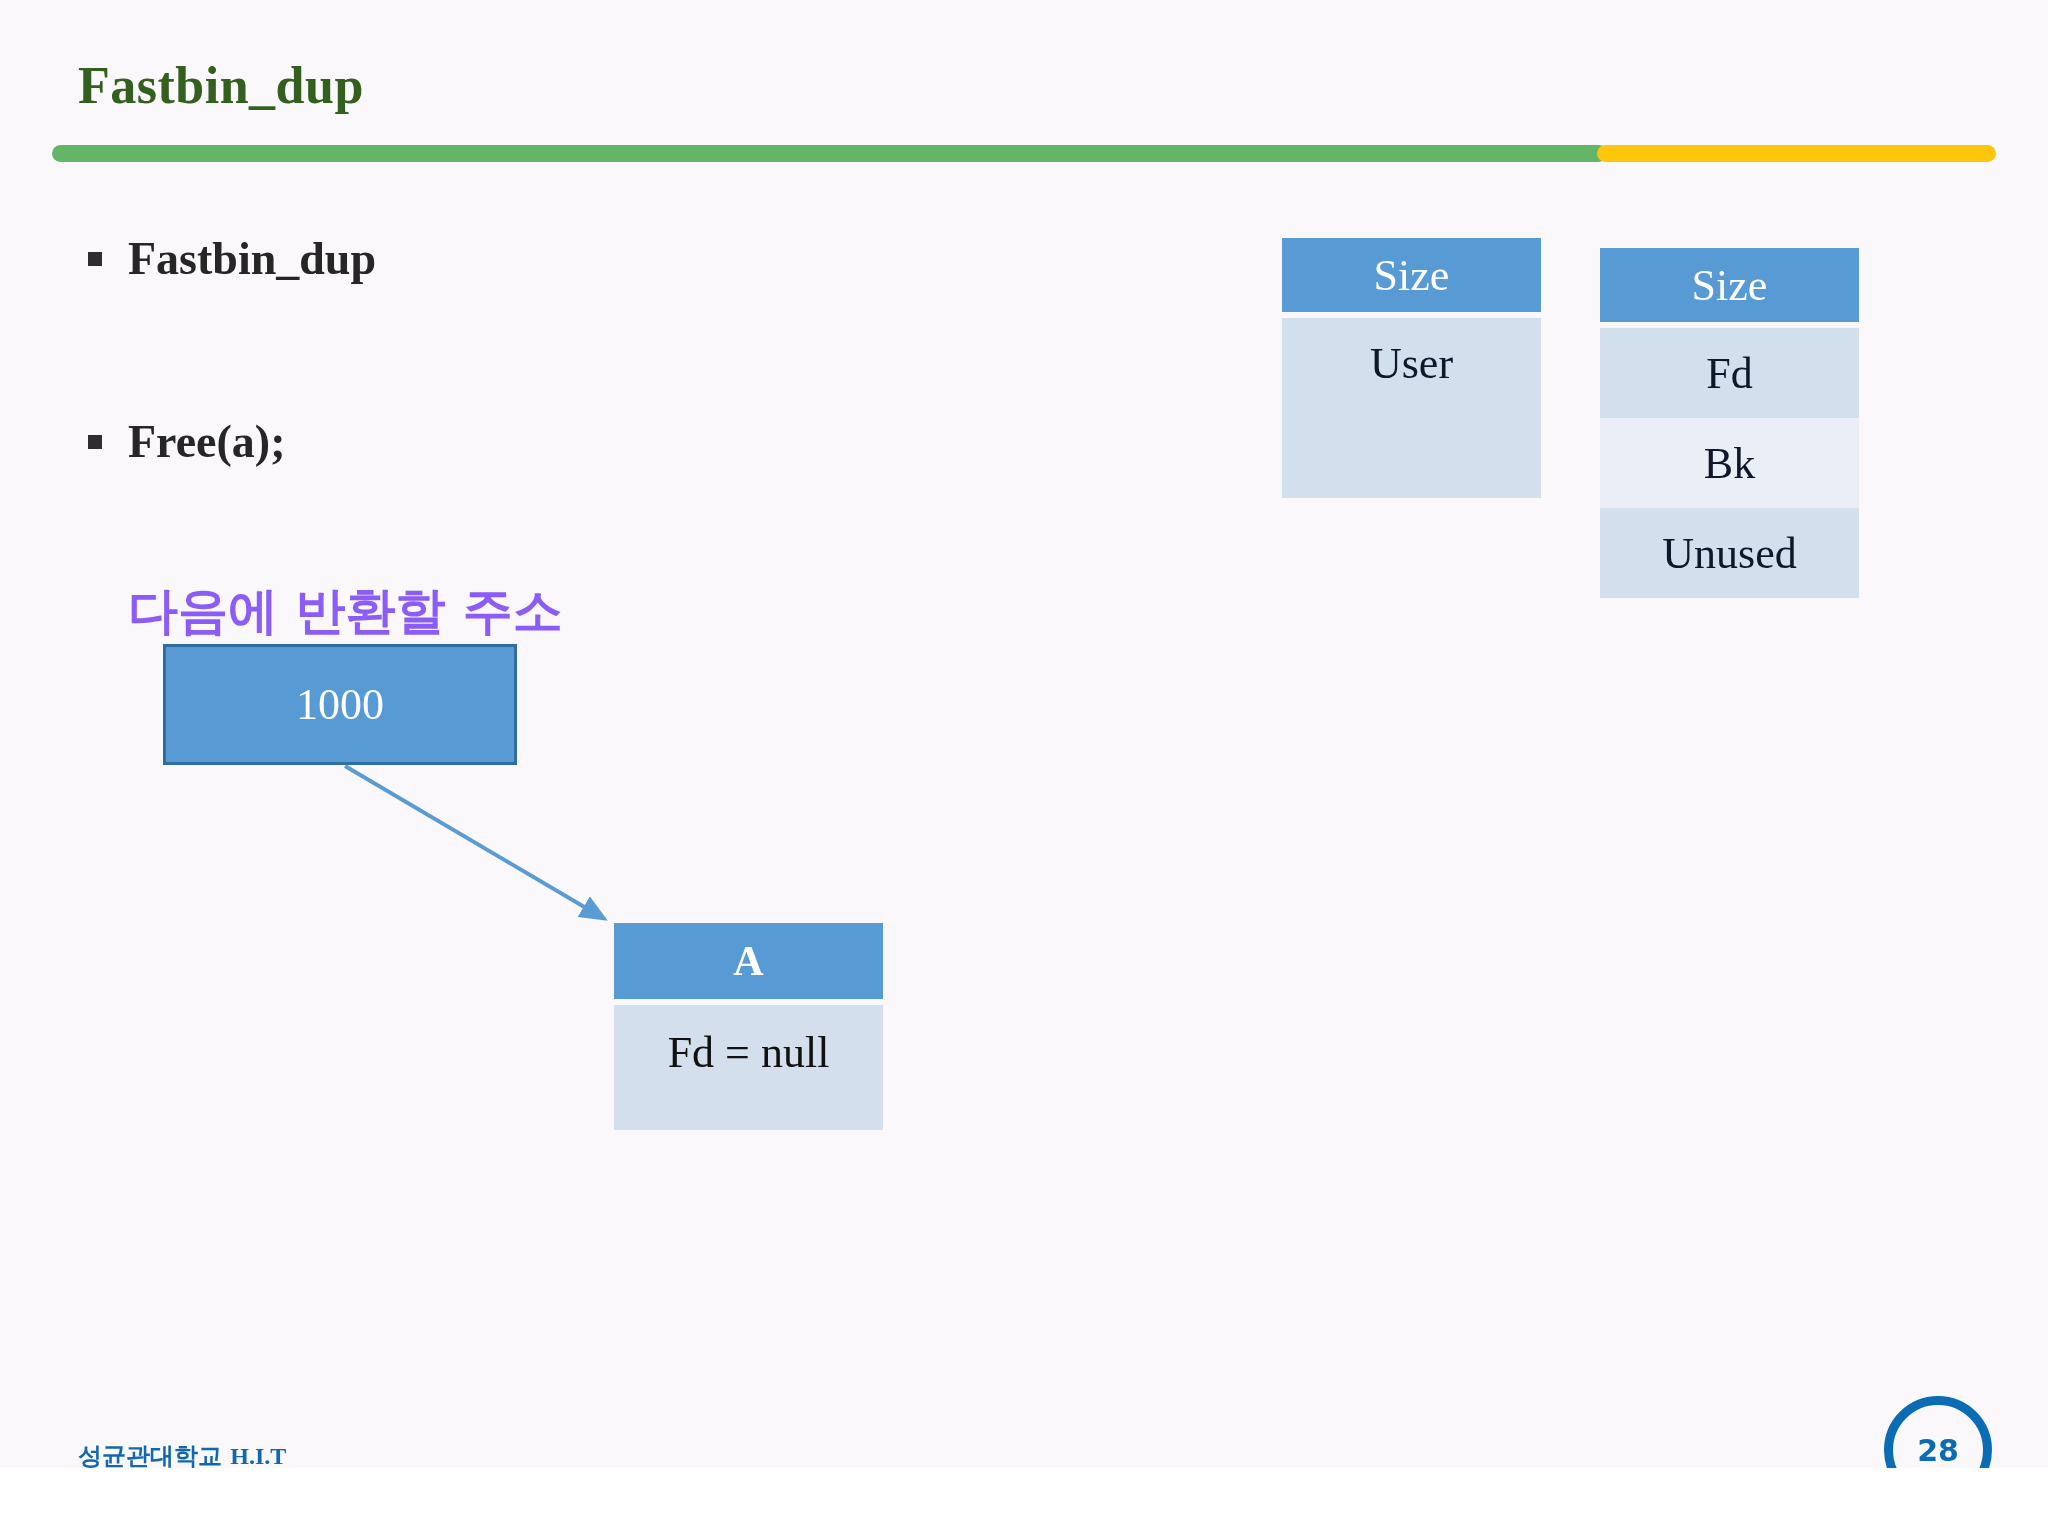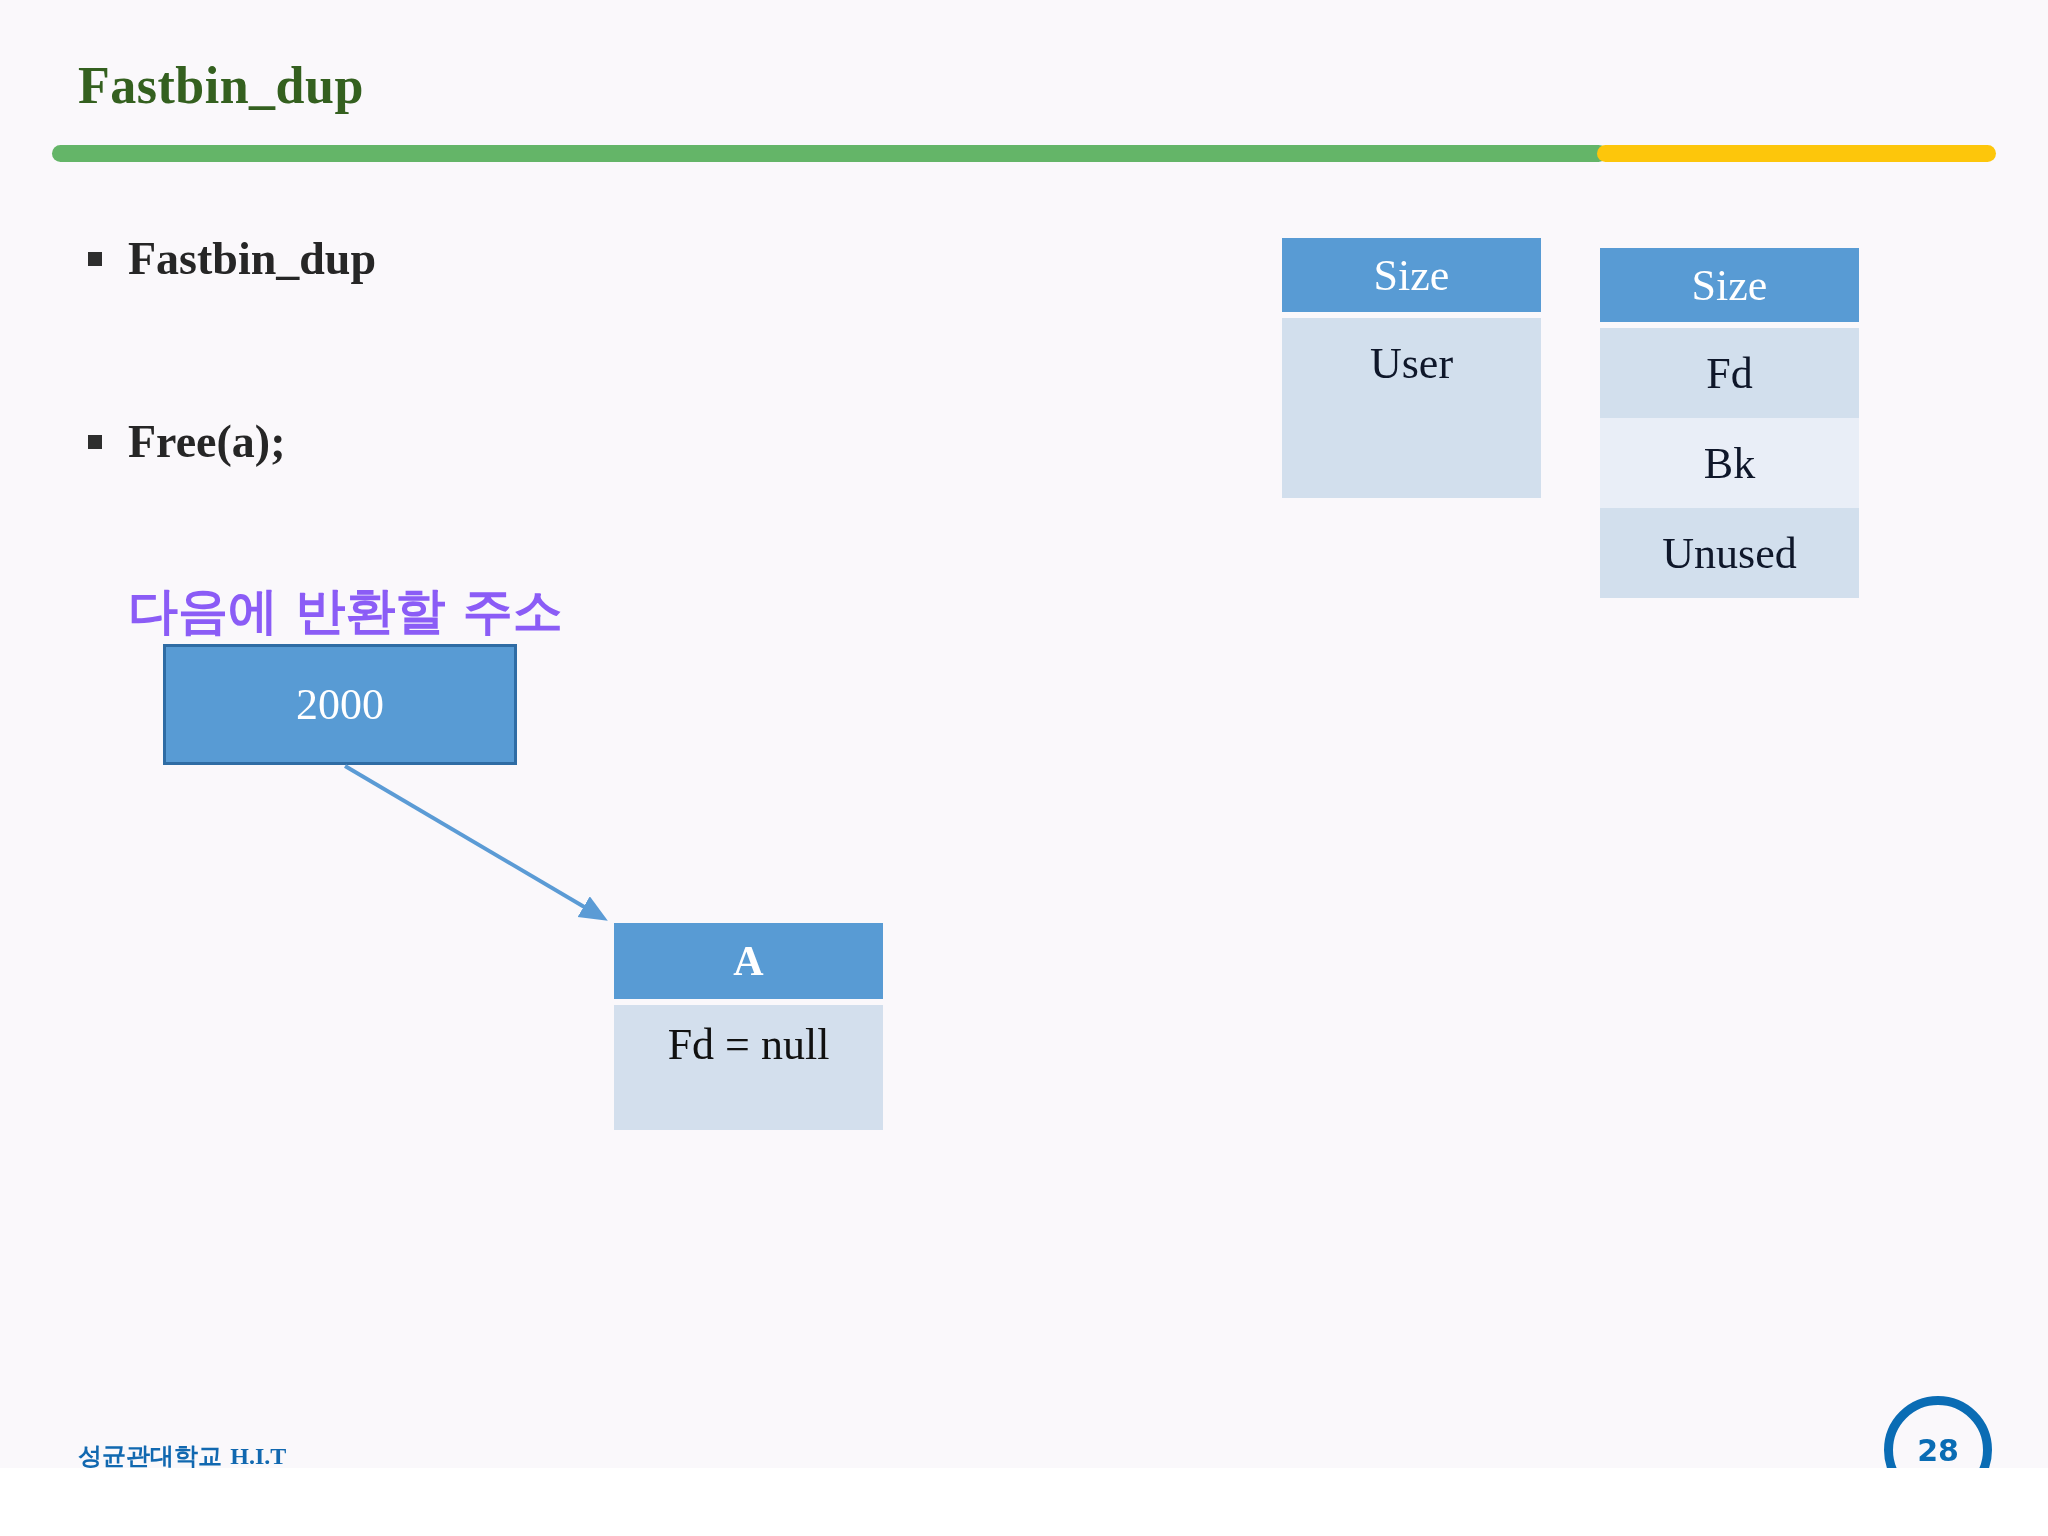--- a/index.html
+++ b/index.html
@@ -141,21 +141,21 @@
     color: #ffffff;
   }
   #chunk-a .chunk-body {
     margin-top: 6px;
     height: 125px;
     background: #d3dfed;
     font-family: "Liberation Serif", serif;
     font-size: 44px;
     color: #111111;
     text-align: center;
-    padding-top: 14px;
+    padding-top: 22px;
     box-sizing: border-box;
   }
 
   
   .chunk-table {
     position: absolute;
     width: 259px;
   }
   #chunk-table-1 { left: 1282px; top: 238px; }
   #chunk-table-2 { left: 1600px; top: 248px; }
@@ -232,21 +232,21 @@
   </div>
 
   <div class="bullet-row" id="bullet-2">
     <span class="bullet-marker"></span>
     <span class="bullet-text">Free(a);</span>
   </div>
 
   <div id="korean-caption">다음에 반환할 주소</div>
 
   <div id="address-box">
-    <span class="box-value">2000</span>
+    <span class="box-value">1000</span>
   </div>
 
   <svg id="arrow-svg" viewBox="0 0 330 200" xmlns="http://www.w3.org/2000/svg">
     <defs>
       <marker id="arrowhead" markerWidth="7" markerHeight="7" refX="5.6" refY="3" orient="auto">
         <path d="M0,0 L7,3 L0,6 z" fill="#5b9bd5"></path>
       </marker>
     </defs>
     <line x1="25" y1="14" x2="283" y2="166" stroke="#5b9bd5" stroke-width="4" marker-end="url(#arrowhead)"></line>
   </svg>

